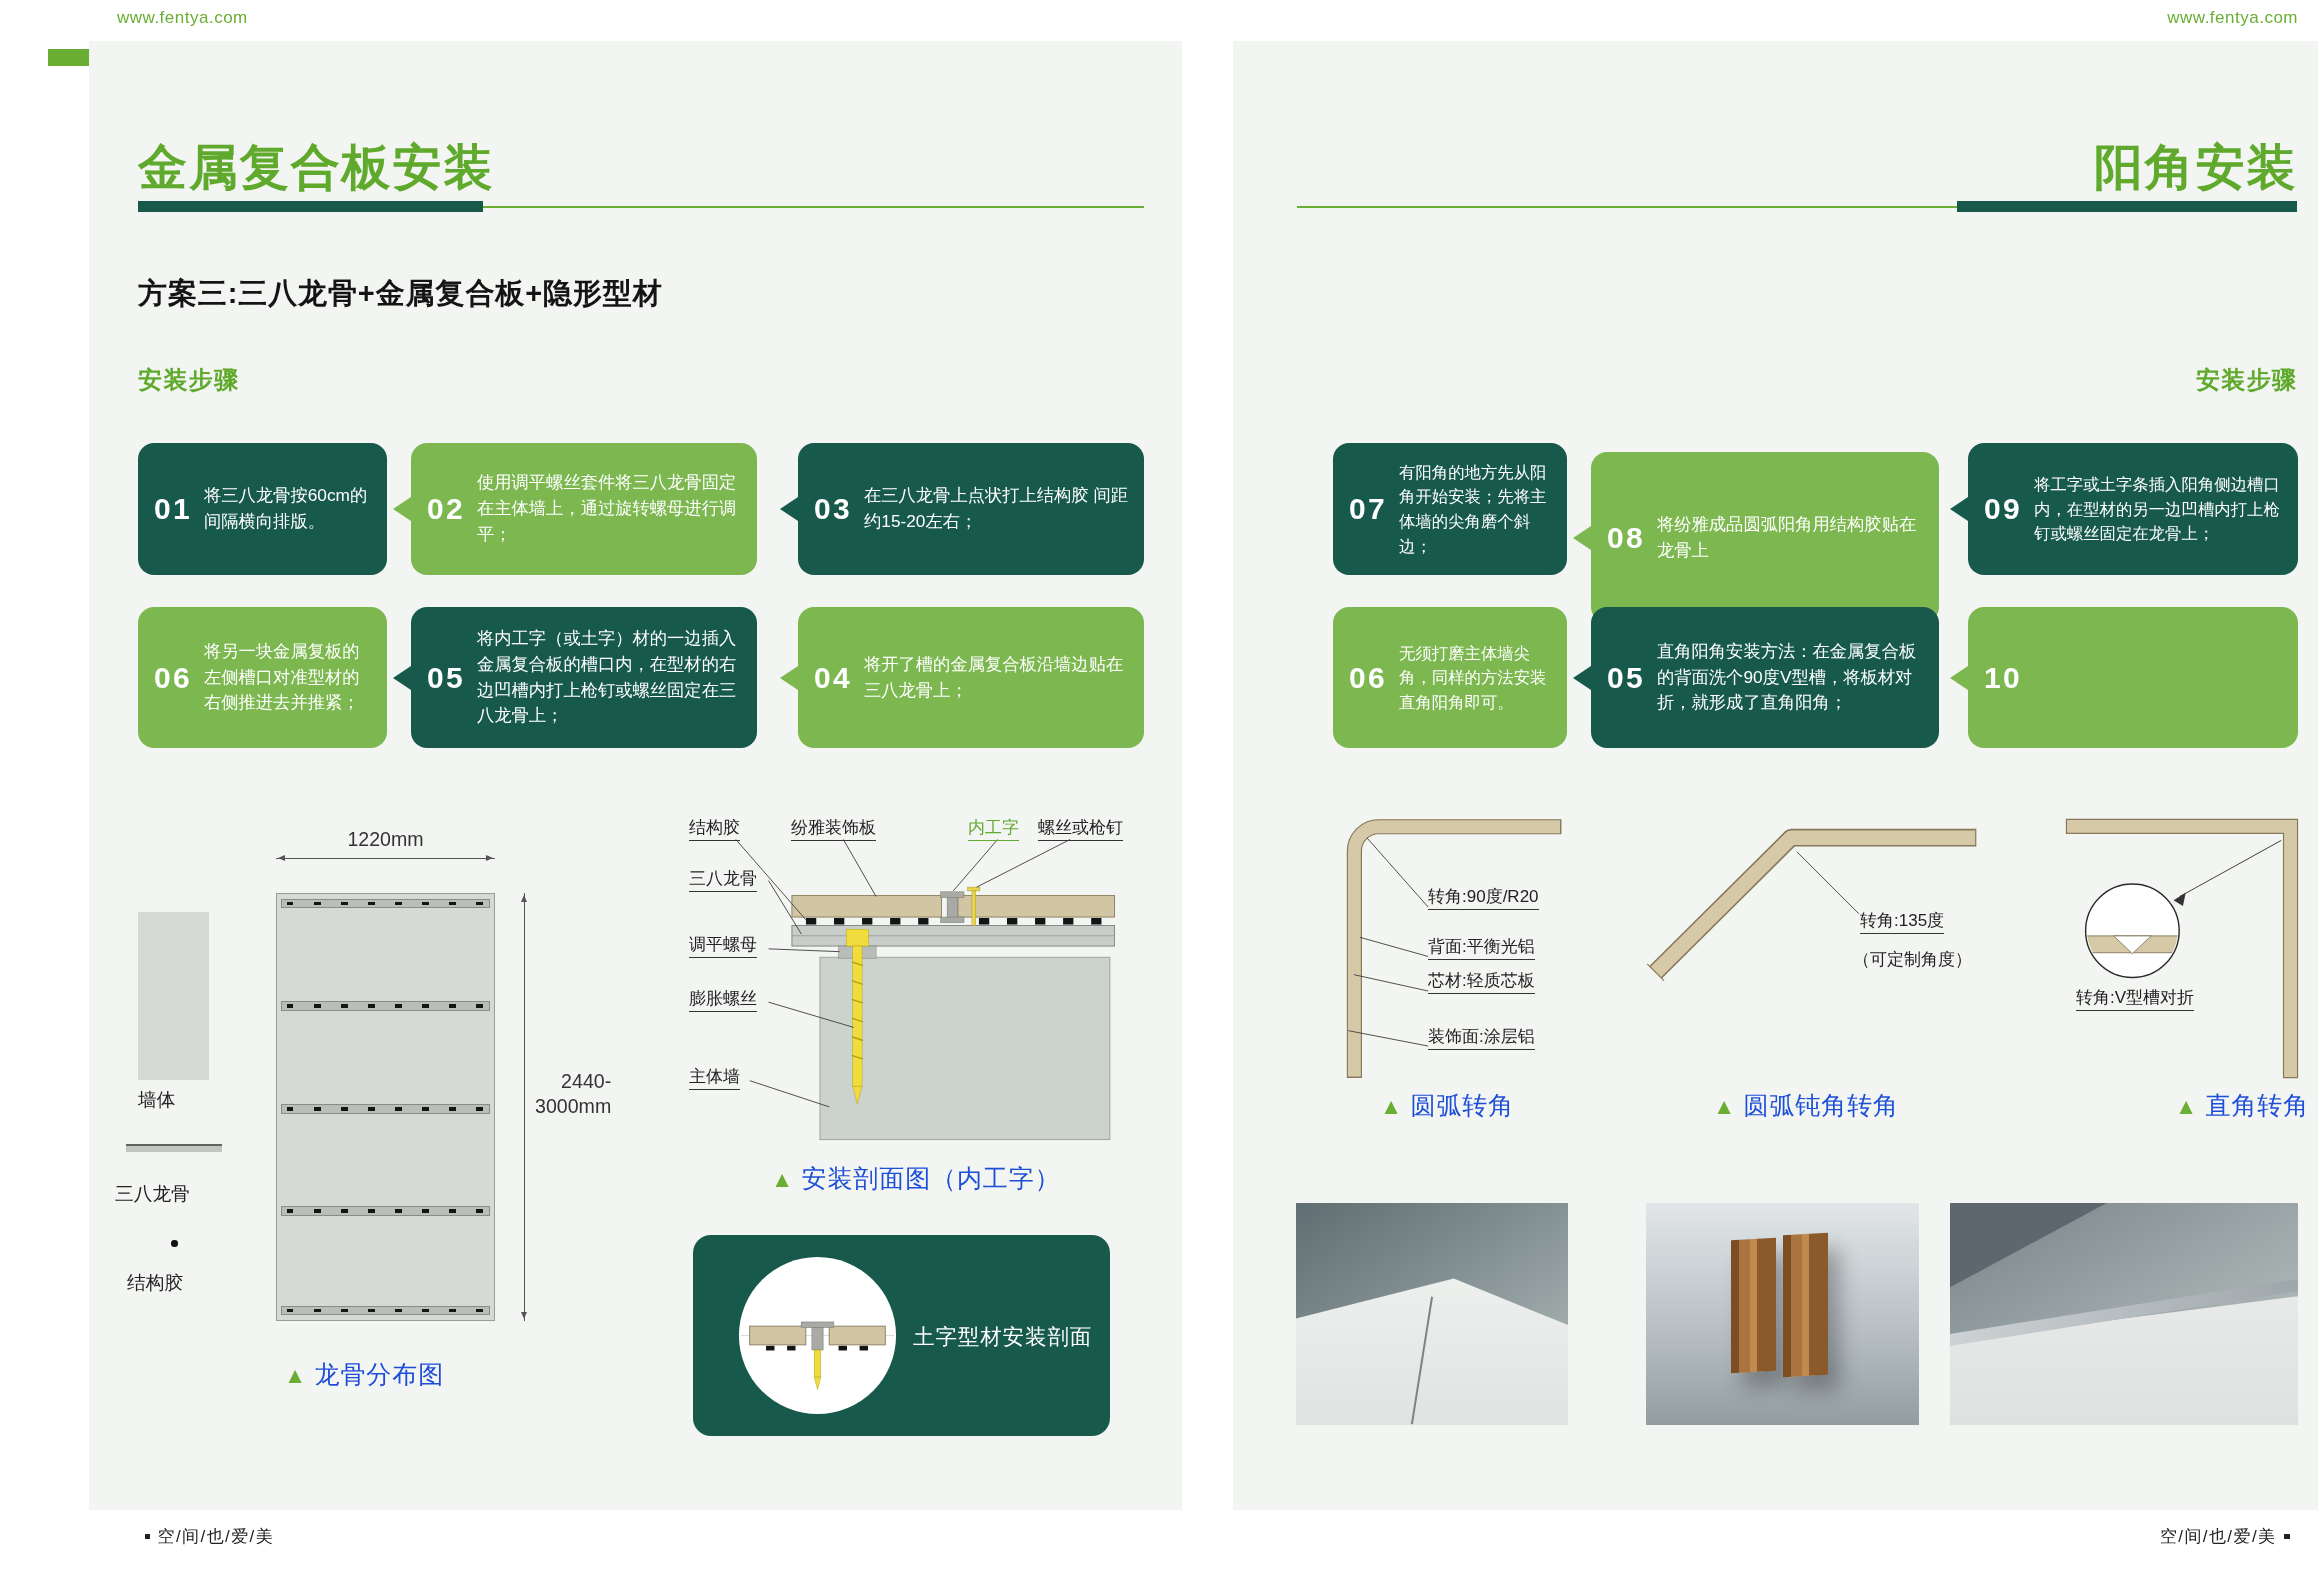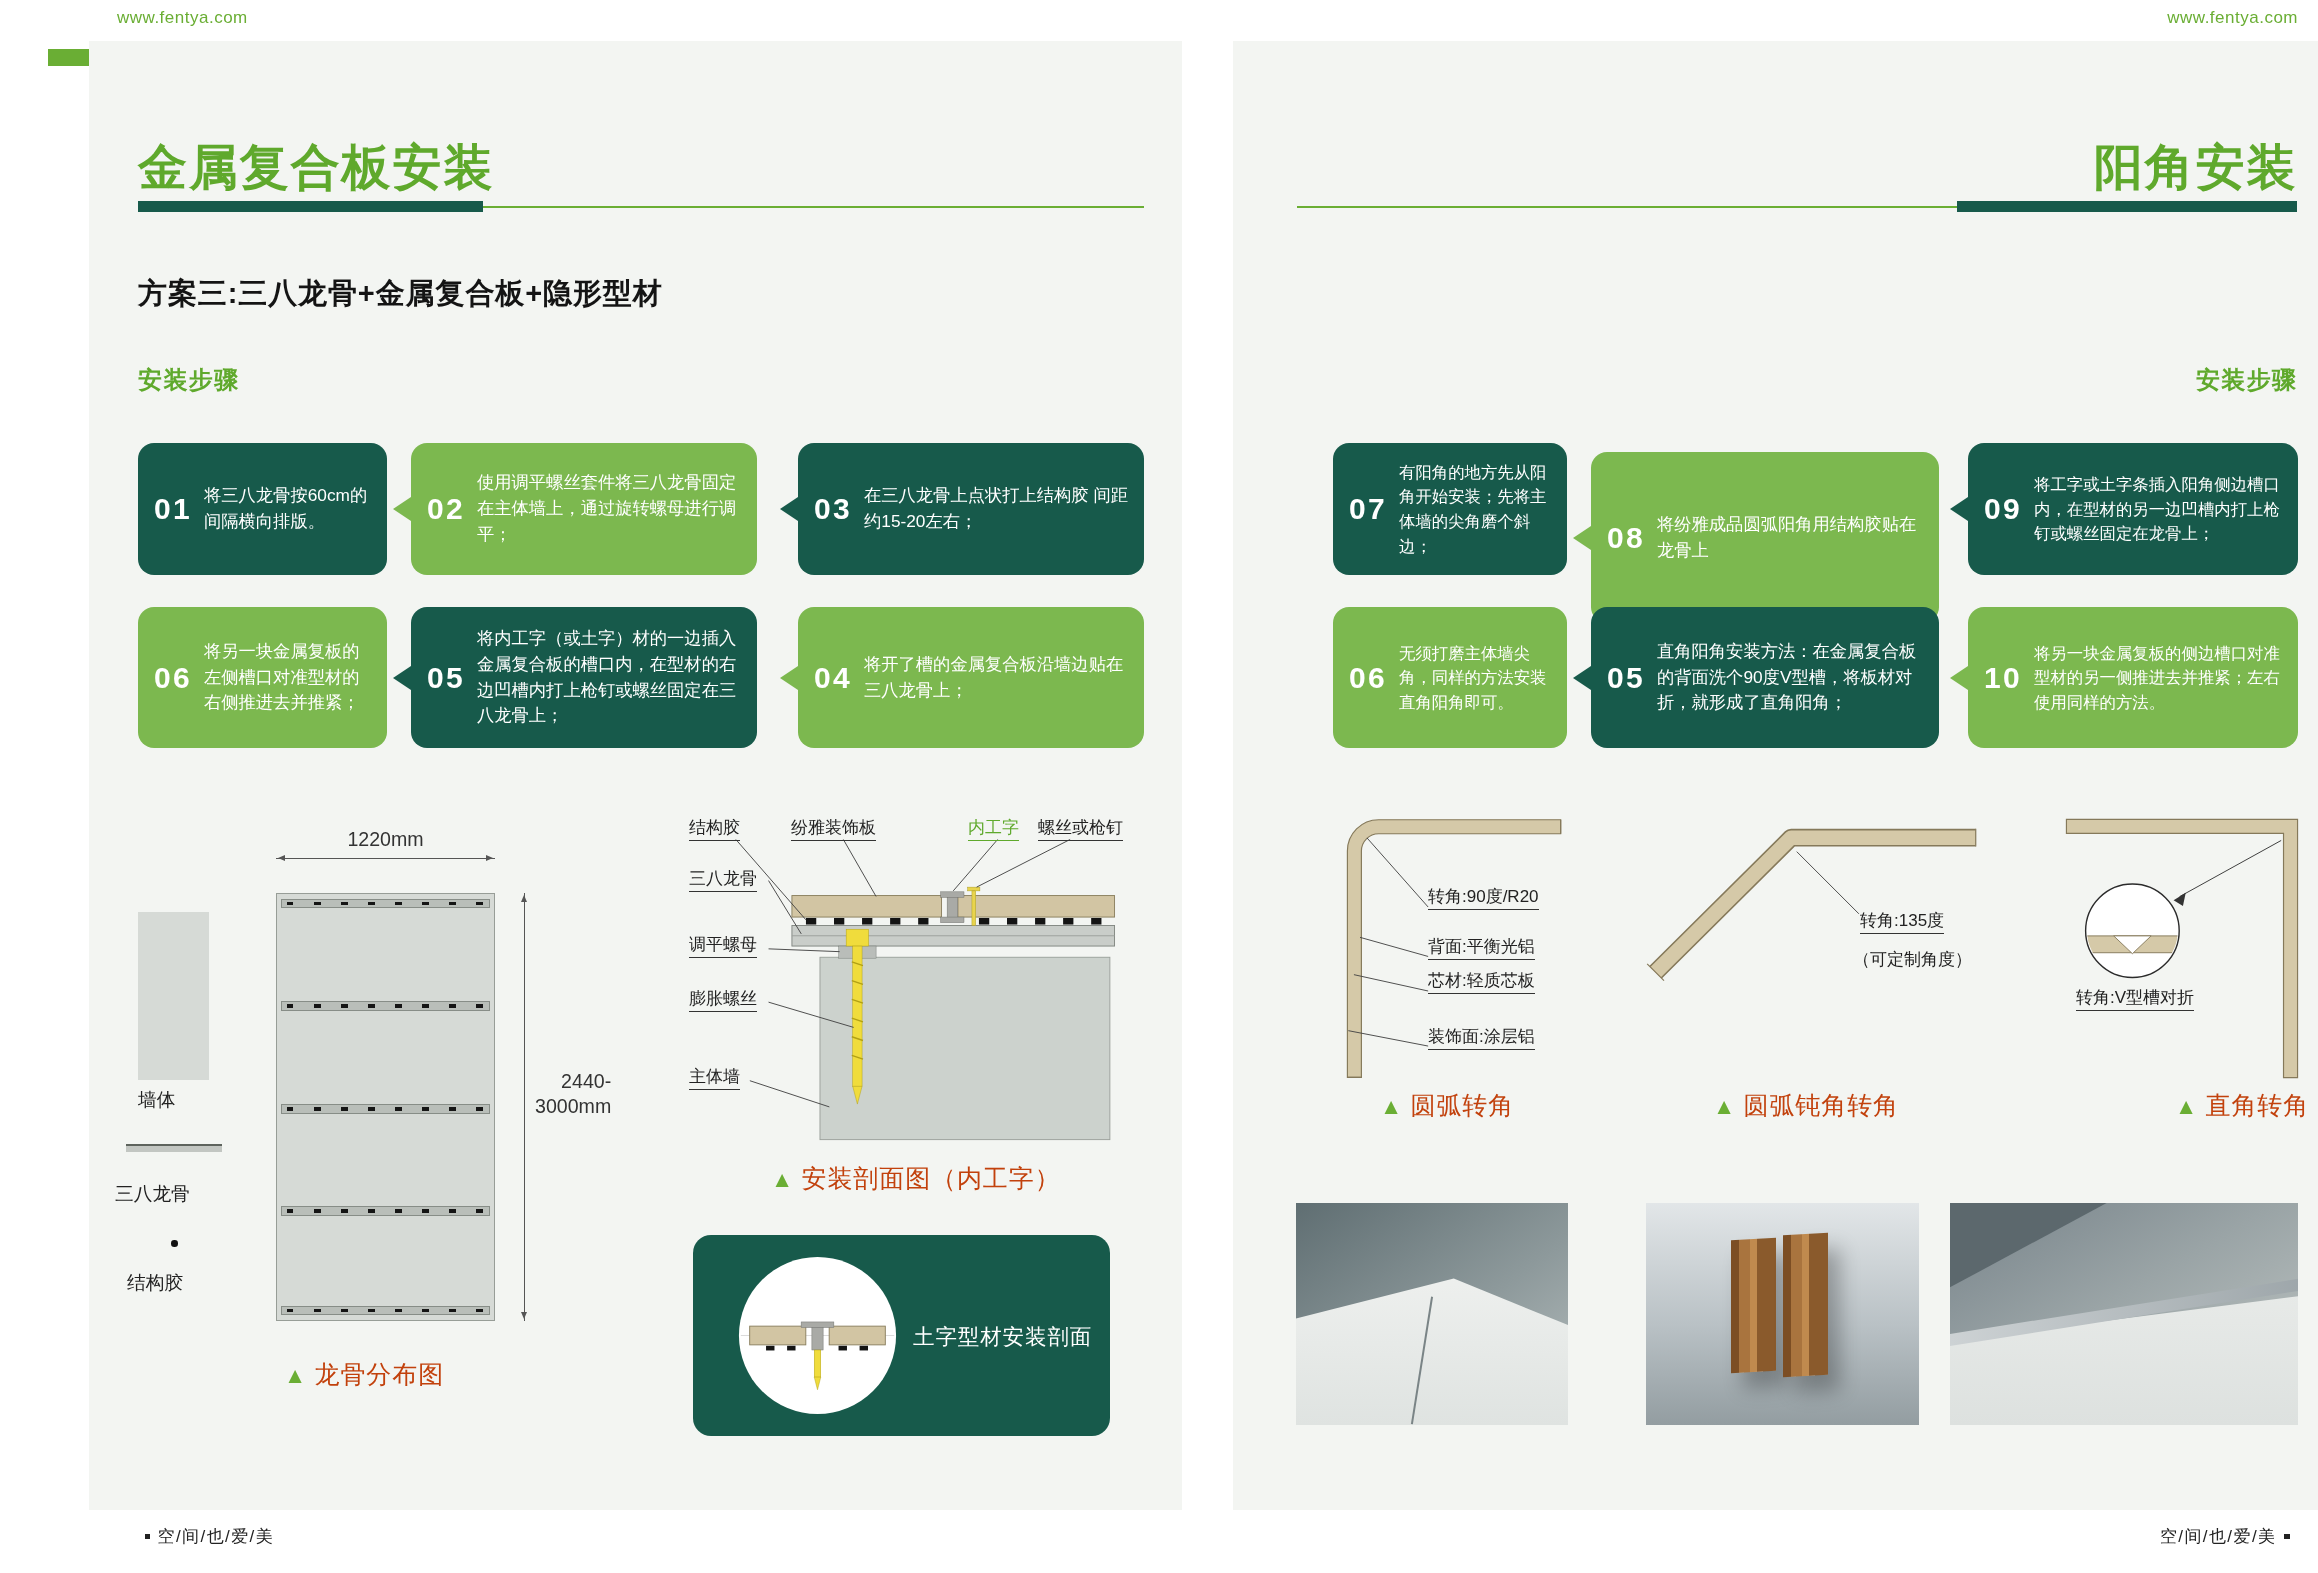--- a/index.html
+++ b/index.html
@@ -33,21 +33,21 @@
   .keel-row{position:absolute;left:3.7px;right:3.7px;height:7.5px;background:#b9beb9;border:0.5px solid #878d87;}
   .keel-row i{position:absolute;left:5.6px;right:5.6px;top:1.9px;height:3.7px;display:block;
           background:repeating-linear-gradient(90deg,#151515 0 6.5px,transparent 6.5px 27px);}
   .dim-label{position:absolute;font-size:19.6px;color:#333;white-space:pre-line;line-height:1.3;text-align:right;}
   .dim-h{position:absolute;height:0;border-top:1.4px solid #555;}
   .dim-h::before{content:"";position:absolute;top:-3.7px;left:-0.9px;border:3.3px solid transparent;border-right:7.5px solid #555;}
   .dim-h::after{content:"";position:absolute;top:-3.7px;right:-0.9px;border:3.3px solid transparent;border-left:7.5px solid #555;}
   .dim-v{position:absolute;width:0;border-left:1.4px solid #555;}
   .dim-v::before{content:"";position:absolute;left:-3.7px;top:-0.9px;border:3.3px solid transparent;border-bottom:7.5px solid #555;}
   .dim-v::after{content:"";position:absolute;left:-3.7px;bottom:-0.9px;border:3.3px solid transparent;border-top:7.5px solid #555;}
-  .caption{position:absolute;font-size:25px;color:#c2410c;font-weight:500;letter-spacing:0.9px;white-space:nowrap;}
+  .caption{position:absolute;font-size:25px;color:#1d4ed8;font-weight:500;letter-spacing:0.9px;white-space:nowrap;}
   .tri::before{content:"▲";color:#6aae34;margin-right:7.5px;font-size:22.4px;}
   .dlabel{position:absolute;font-size:17px;color:#222;border-bottom:0.9px solid #333;
           padding-bottom:2.8px;line-height:1.1;z-index:3;white-space:nowrap;background:transparent;}
   .dlabel.green{color:#5fa92c;border-color:#5fa92c;text-align:center;}
   .dlabel.noline{border-bottom:none;}
   .tee-box{position:absolute;background:#175a4b;border-radius:18px;}
   .tee-label{position:absolute;color:#ffffff;font-size:21.5px;letter-spacing:0.9px;top:50%;transform:translateY(-50%);}
   .photo{position:absolute;top:1162px;height:222px;overflow:hidden;}
   .footer{position:absolute;top:1525px;font-size:17px;color:#222;letter-spacing:1.4px;}
   .footer .sq{display:inline-block;width:5.6px;height:5.6px;background:#222;margin:0 7.5px 1.9px 7.5px;vertical-align:middle;}
@@ -225,21 +225,20 @@
     <div class="bubble green" style="left:100px;top:566px;width:234px;height:141px;">
       <span class="num">06</span>
       <span class="txt" style="font-size:16.4px;">无须打磨主体墙尖角，同样的方法安装直角阳角即可。</span>
     </div>
     <div class="bubble dark tail" style="left:358px;top:566px;width:348px;height:141px;">
       <span class="num">05</span>
       <span class="txt">直角阳角安装方法：在金属复合板的背面洗个90度V型槽，将板材对折，就形成了直角阳角；</span>
     </div>
     <div class="bubble green tail" style="left:735px;top:566px;width:330px;height:141px;">
       <span class="num">10</span>
-      <span class="txt" style="font-size:16.4px;">将另一块金属复板的侧边槽口对准型材的另一侧推进去并推紧；左右使用同样的方法。</span>
     </div>
 
     <svg class="abs" style="left:113px;top:777px;" width="280" height="262" viewBox="0 0 600 560">
       <path d="M70,3 H460 V33 H70 A37,37 0 0 0 33,70 V555 H3 V70 A67,67 0 0 1 70,3 Z" fill="#d5c9a8" stroke="#85795a" stroke-width="2.5"></path>
       <line x1="460" y1="3" x2="460" y2="33" stroke="#85795a" stroke-width="2.5"></line>
       <line x1="3" y1="555" x2="33" y2="555" stroke="#85795a" stroke-width="2.5"></line>
       <g stroke="#444" stroke-width="2">
         <line x1="176" y1="190" x2="45" y2="42"></line>
         <line x1="176" y1="296" x2="30" y2="255"></line>
         <line x1="176" y1="370" x2="17" y2="335"></line>

